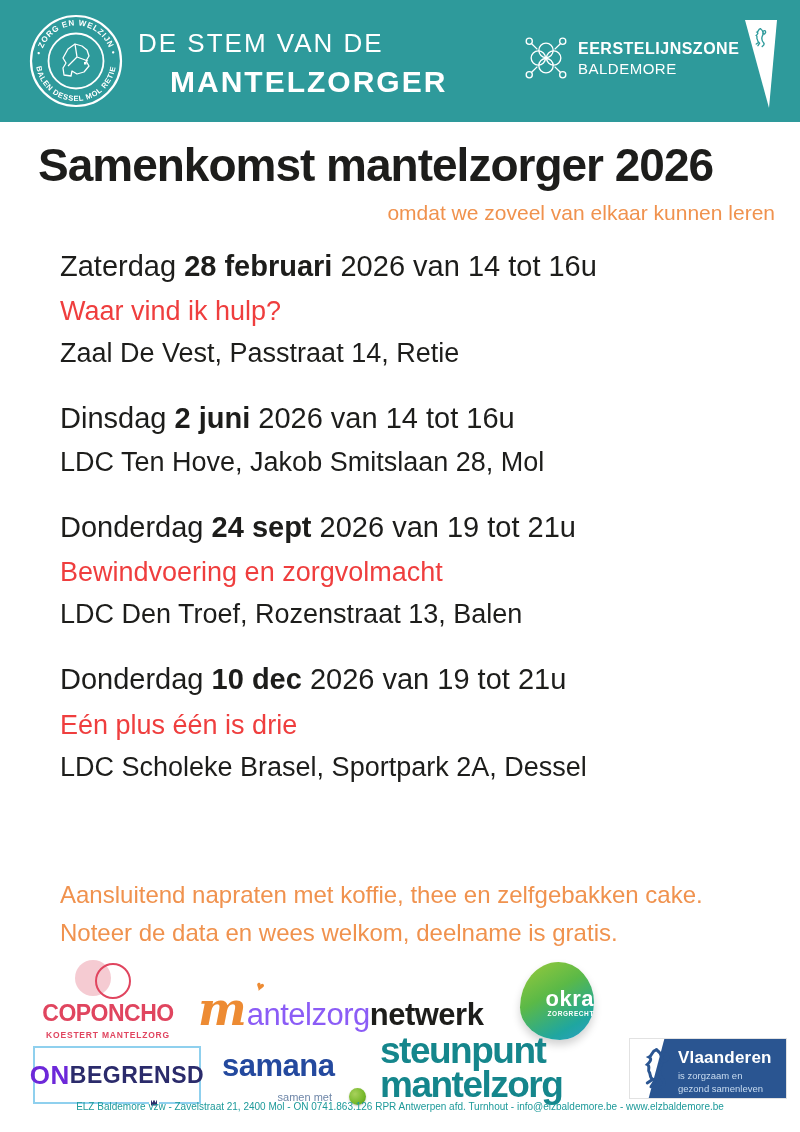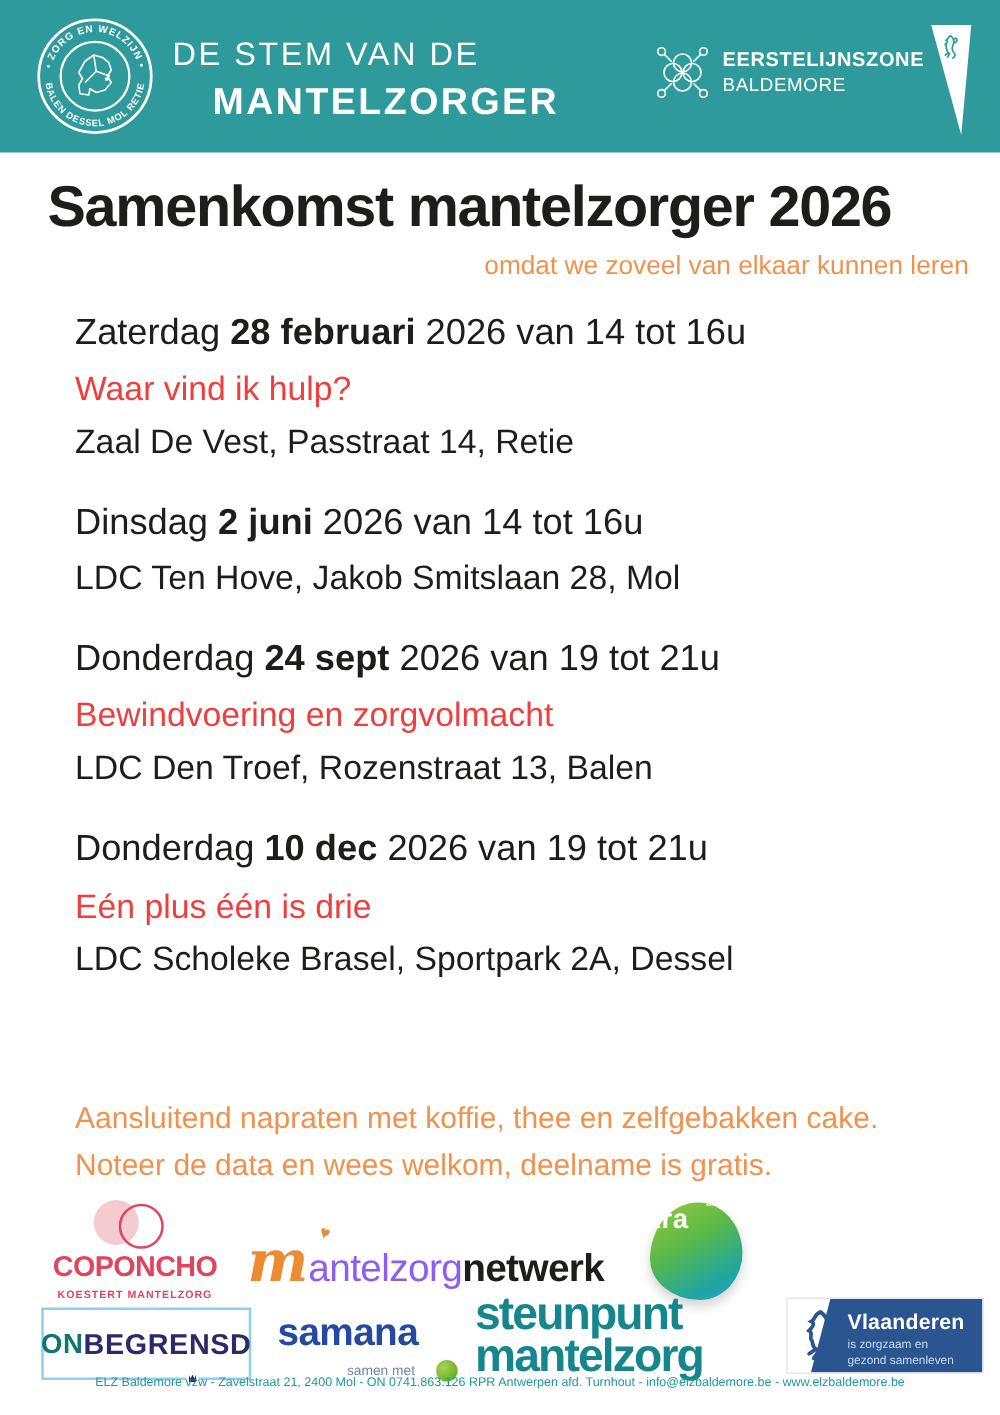--- a/index.html
+++ b/index.html
@@ -43,26 +43,26 @@
   .copo-tag { font-size:8.5px; font-weight:700; color:#e0455f; letter-spacing:0.8px; margin-top:3px; }
 
   .mzn { left:198px; top:982px; width:300px; white-space:nowrap; position:absolute; }
   .mzn-m { font-family:"DejaVu Serif", serif; font-style:italic; font-size:46px; color:#ed8b33; font-weight:700; }
   .mzn-heart { position:absolute; left:58px; top:-4px; font-size:14px; color:#ed8b33; transform:rotate(18deg); }
   .mzn-mid { font-size:31px; color:#8b5cf6; letter-spacing:-0.5px; }
   .mzn-bold { font-size:31px; color:#1d1d1b; font-weight:700; letter-spacing:-0.5px; }
 
   .okra { left:520px; top:962px; width:74px; height:78px; background:linear-gradient(150deg,#93c83d 5%,#5bb947 40%,#1fa6a0 78%,#2e9fc7 100%);
           border-radius:52% 48% 46% 54% / 58% 52% 48% 42%; box-shadow:0 5px 9px rgba(0,0,0,0.18);
-          display:flex; flex-direction:row; justify-content:center; align-items:flex-start; color:#ffffff; }
+          display:flex; flex-direction:column; justify-content:center; align-items:flex-end; color:#ffffff; }
   .okra-name { font-size:22px; font-weight:700; letter-spacing:0.5px; }
   .okra-sub { font-size:6.5px; font-weight:700; letter-spacing:0.6px; margin-top:-2px; padding-left:14px; }
 
   .onbegrensd { left:33px; top:1046px; width:168px; height:58px; border:2px solid #8fd0ee; display:flex; align-items:center; justify-content:center; }
-  .onb-on { font-size:22px; font-weight:700; color:#0f766e; letter-spacing:0.5px; }
+  .onb-on { font-size:26px; font-weight:700; color:#6d28d9; letter-spacing:0.5px; }
   .onb-rest { font-size:23px; font-weight:700; color:#2b2b6b; letter-spacing:0.5px; }
   .onb-mark { position:absolute; right:40px; bottom:-5px; width:10px; height:9px; background:#ffffff; display:flex; align-items:center; justify-content:center; }
   .onb-mark span { display:block; width:6px; height:6px; background:#2b2b6b; clip-path:polygon(0 100%,0 0,25% 55%,50% 0,75% 55%,100% 0,100% 100%); }
 
   .samana { left:222px; top:1048px; width:150px; }
   .samana-name { position:relative; font-size:31px; font-weight:700; color:#24499e; letter-spacing:-0.5px; }
   .samana-tagrow { display:flex; align-items:center; justify-content:flex-end; gap:17px; margin-top:4px; padding-right:6px; }
   .samana-tag { font-size:11px; color:#6e86a8; }
   .cm-circle { width:17px; height:17px; border-radius:50%; background:radial-gradient(circle at 35% 35%, #a8d15c, #76b82a 60%, #4e9113); box-shadow:0 1px 2px rgba(0,0,0,0.25); }
 

